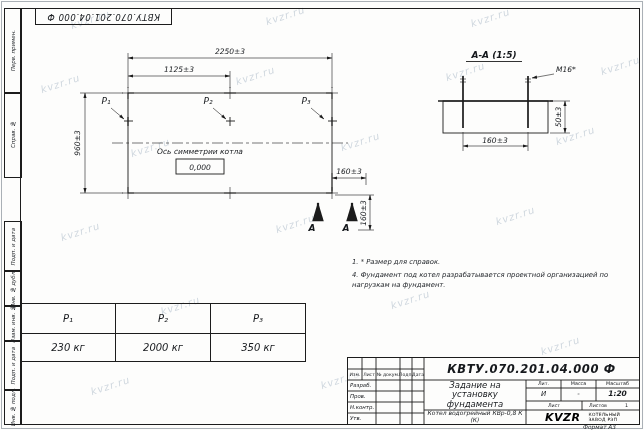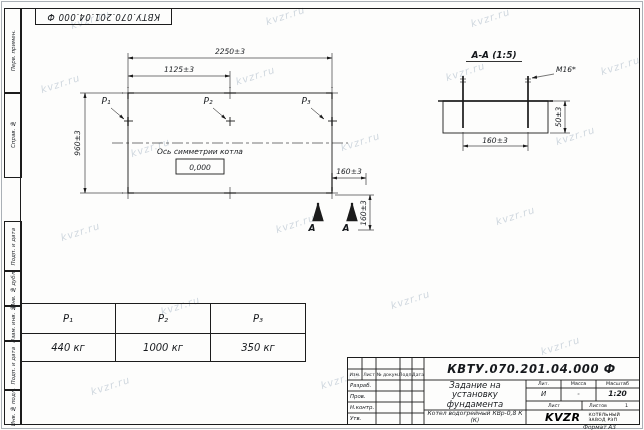--- a/index.html
+++ b/index.html
@@ -189,32 +189,34 @@
     <path class="s05" d="M35,86 V105 M100,86 V105"></path>
     <line class="s05" x1="35" y1="100" x2="100" y2="100" marker-start="url(#arrS)" marker-end="url(#arrS)"></line>
     <text class="t8" x="67" y="97" text-anchor="middle">160±3</text>
 
     <path class="s05" d="M122,55 H142 M122,87 H142"></path>
     <line class="s05" x1="137" y1="55" x2="137" y2="87" marker-start="url(#arrS)" marker-end="url(#arrS)"></line>
     <text class="t8" x="133" y="71" text-anchor="middle" transform="rotate(-90 133 71)">50±3</text>
   </svg>
 
   <div class="notes">
+    <p>1. * Размер для справок.</p>
+    <p>4. Фундамент под котел разрабатывается проектной организацией по нагрузкам на фундамент.</p>
   </div>
 
   <table class="load-table">
     <tbody>
         <tr class="hd">
       <td>Р₁</td>
       <td>Р₂</td>
       <td>Р₃</td>
     </tr>
     <tr class="vl">
-      <td>440 кг</td>
-      <td>1000 кг</td>
+      <td>230 кг</td>
+      <td>2000 кг</td>
       <td>350 кг</td>
     </tr>
   </tbody>
     </table>
 
   <div class="tb">
     <svg class="tb-grid" viewBox="0 0 291 66">
       <path stroke="#1c1c1c" stroke-width="0.9" fill="none" d="
         M14,0 V22 M28,0 V66 M52,0 V66 M64,0 V66 M76,0 V66
         M178,22 V66 M213,22 V43 M248,22 V43 M234,43 V52

